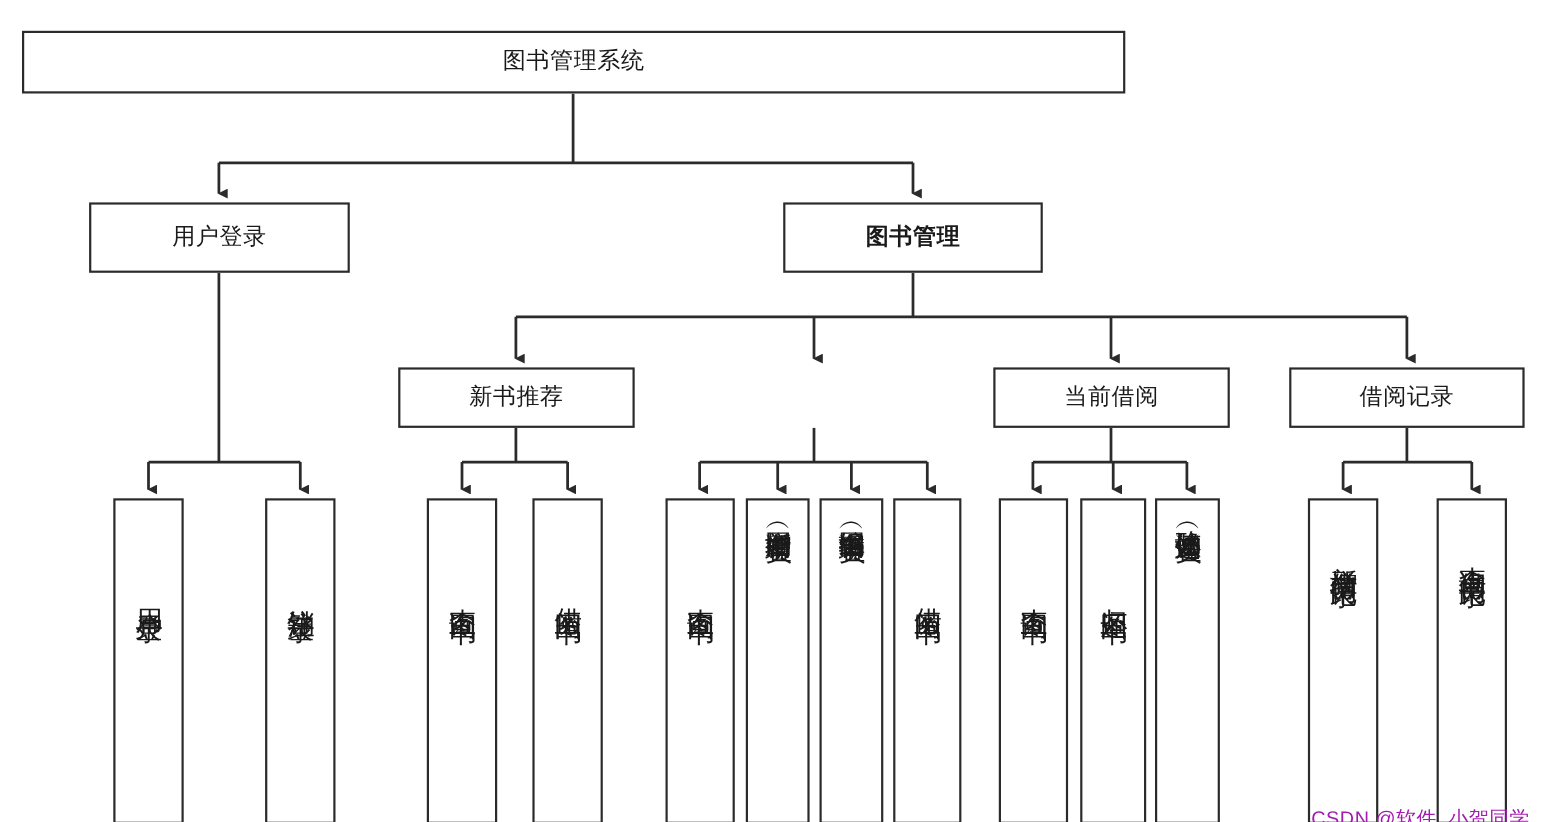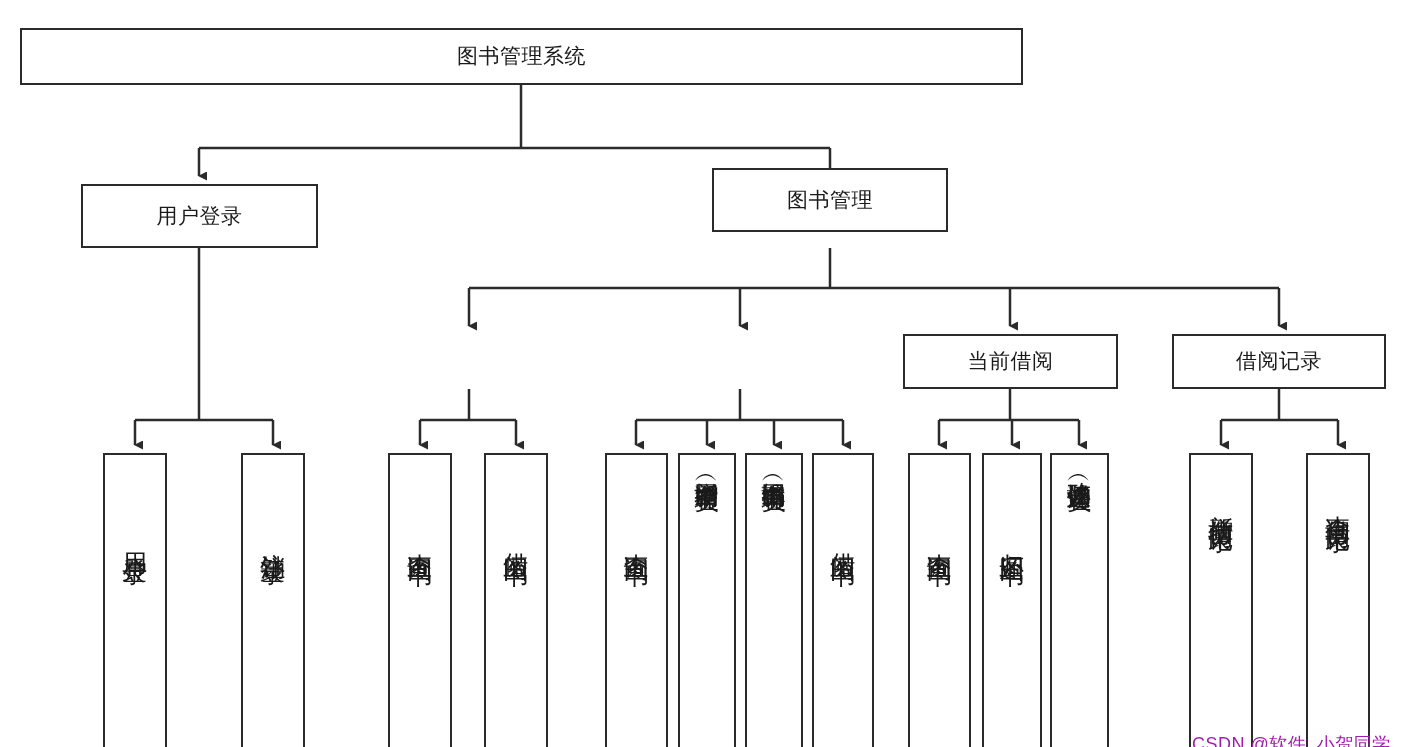--- a/index.html
+++ b/index.html
@@ -126,24 +126,27 @@
     </g>
   </svg>
 
   <div class="node horiz" style="left:20px; top:12px; width:1003px; height:57px;">
     <span class="label">图书管理系统</span>
   </div>
 
   <div class="node horiz" style="left:81px; top:168px; width:237px; height:64px;">
     <span class="label">用户登录</span>
   </div>
-  <div class="node horiz" style="left:712px; top:152px; width:236px; height:64px;">
+  <div class="node horiz" style="left:712px; top:168px; width:236px; height:64px;font-weight:bold;">
     <span class="label">图书管理</span>
   </div>
 
+  <div class="node horiz" style="left:362px; top:318px; width:215px; height:55px;">
+    <span class="label">新书推荐</span>
+  </div>
   <div class="node horiz" style="left:1172px; top:318px; width:214px; height:55px;">
     <span class="label">借阅记录</span>
   </div>
   <div class="node horiz" style="left:903px; top:318px; width:215px; height:55px;">
     <span class="label">当前借阅</span>
   </div>
 
   <div class="node vert" style="left:103px; top:437px; width:64px; height:296px; padding-top:78px;">
     <span class="label">用户登录</span>
   </div>

